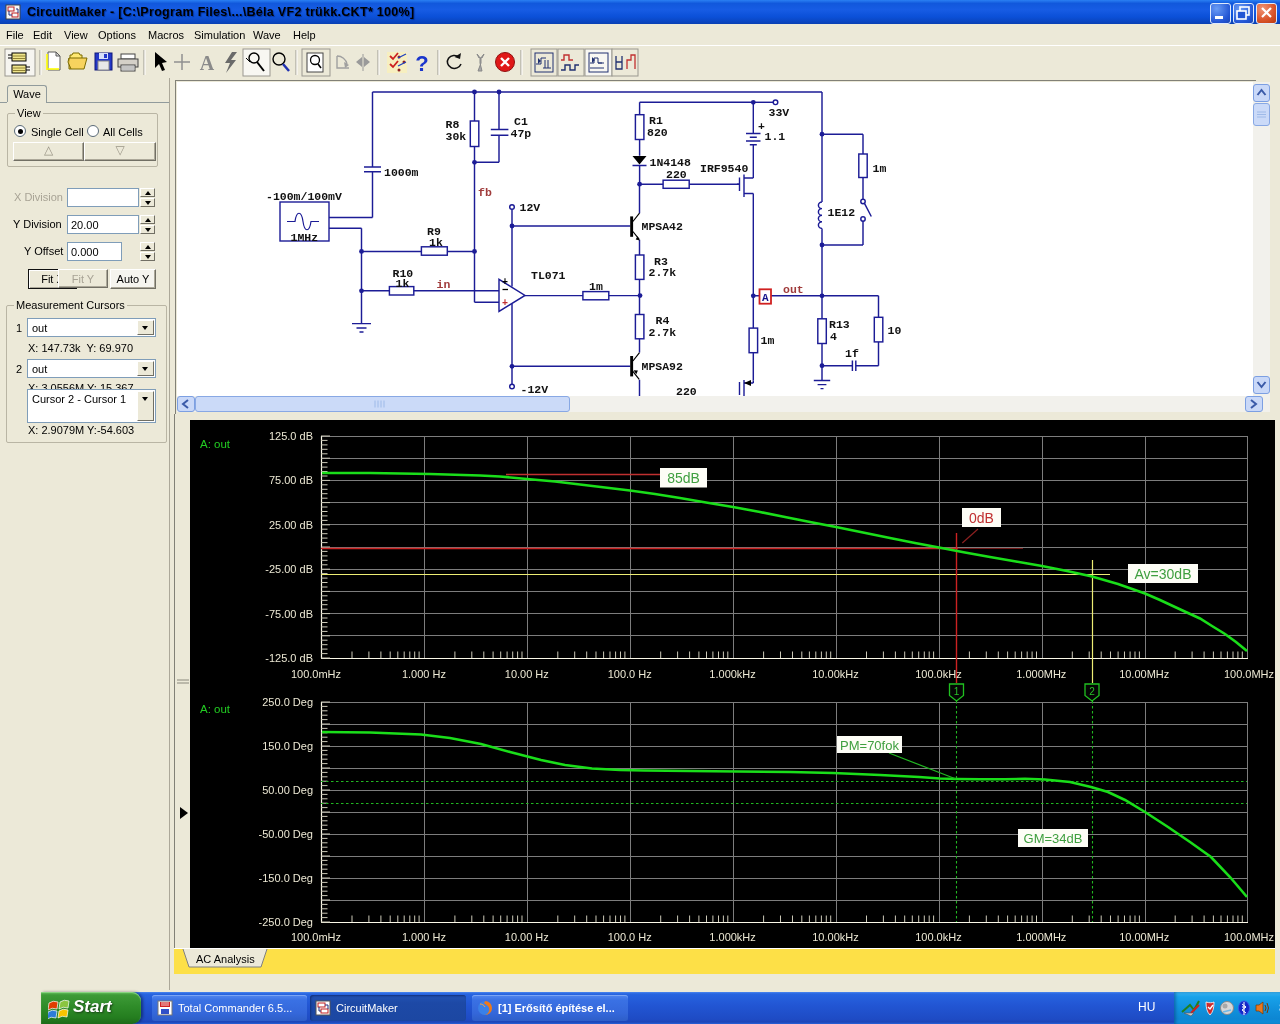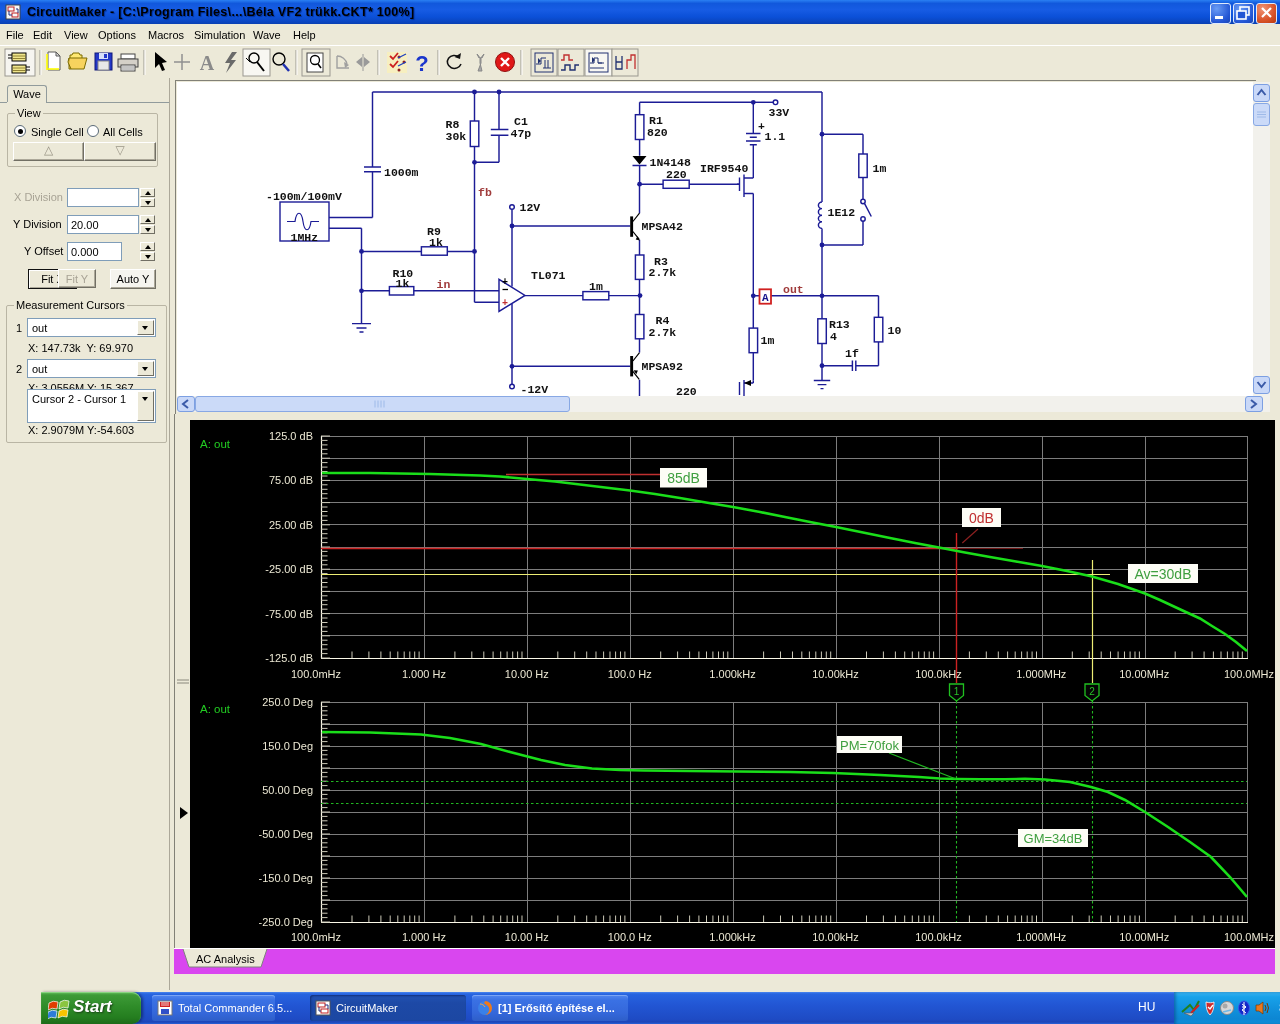--- a/index.html
+++ b/index.html
@@ -13,21 +13,21 @@
 #menubar{left:0;top:24px;width:1280px;height:21px;background:#ece9d8;font-size:11px;color:#000;}
 .mi{position:absolute;top:5px;}
 #toolbar{left:0;top:45px;width:1280px;height:33px;background:#ece9d8;border-top:1px solid #fff;}
 #lpanel{left:0;top:78px;width:174px;height:914px;background:#ece9d8;font-size:11px;color:#000;}
 #schem{left:177px;top:82px;width:1076px;height:314px;background:#fff;}
 #schemborder{left:175px;top:80px;width:1080px;height:333px;border-left:1px solid #828177;border-top:1px solid #828177;}
 #vsb{left:1253px;top:82px;width:17px;height:314px;background:#f4f3ee;}
 #hsb{left:177px;top:396px;width:1093px;height:16px;background:#f4f3ee;}
 #wavepanel{left:190px;top:420px;width:1085px;height:528px;background:#000;}
 #wavestrip{left:174px;top:414px;width:16px;height:534px;background:#ece9d8;border-left:1px solid #828177;}
-#tabrow{left:174px;top:948px;width:1101px;height:26px;background:#d946ef;}
+#tabrow{left:174px;top:948px;width:1101px;height:26px;background:#fde047;}
 #taskbar{left:0;top:992px;width:1280px;height:32px;background:linear-gradient(180deg,#4b87ef 0%,#2764e0 6%,#2256d4 40%,#1e4bc4 85%,#1c45b8 94%,#2761d8 100%);margin-left:41px;}
 .gbx{position:absolute;border:1px solid #b9b5a4;border-radius:2px;}
 .gbx>span{position:absolute;top:-7px;left:7px;background:#ece9d8;padding:0 2px;}
 .tbox{position:absolute;background:#fff;border:1px solid #7f9db9;box-sizing:border-box;font-size:11px;padding-left:3px;}
 .btn{position:absolute;background:#ece9d8;border-top:1px solid #fff;border-left:1px solid #fff;border-right:1px solid #716f64;border-bottom:1px solid #716f64;box-shadow:inset -1px -1px 0 #aca899;box-sizing:border-box;text-align:center;font-size:11px;}
 .spin{position:absolute;width:16px;height:19px;}
 .spin .u,.spin .d{position:absolute;left:0;width:15px;height:9px;background:#ece9d8;border:1px solid;border-color:#fff #716f64 #716f64 #fff;box-sizing:border-box;}
 .spin .u{top:0}.spin .d{top:10px}
 .tri-u{width:0;height:0;border-left:3px solid transparent;border-right:3px solid transparent;border-bottom:4px solid #000;position:absolute;left:4px;top:2px;}
 .tri-d{width:0;height:0;border-left:3px solid transparent;border-right:3px solid transparent;border-top:4px solid #000;position:absolute;left:4px;top:2px;}
@@ -214,21 +214,21 @@
  <div class="tbox" style="left:67px;top:164px;width:55px;height:19px;padding-top:3px;">0.000</div>
  <div class="spin" style="left:140px;top:164px;">
       <div class="u">
         <div class="tri-u"></div>
       </div>
       <div class="d">
         <div class="tri-d"></div>
       </div>
     </div>
  <div class="btn" style="left:28px;top:191px;width:49px;height:20px;border:1px solid #111;box-shadow:inset 1px 1px 0 #fff,inset -1px -1px 0 #aca899;padding-top:3px;">Fit X</div>
- <div class="btn" style="left:58px;top:191px;width:38px;height:19px;color:#a8a395;padding-top:3px;">Fit Y</div>
+ <div class="btn" style="left:58px;top:191px;width:50px;height:19px;color:#a8a395;padding-top:3px;">Fit Y</div>
  <div class="btn" style="left:110px;top:191px;width:46px;height:20px;background:#f5f4ee;padding-top:3px;">Auto Y</div>
 
  <div class="gbx" style="left:6px;top:227px;width:159px;height:136px;">
       <span>Measurement Cursors</span>
     </div>
  <div class="abs" style="left:16px;top:244px;">1</div>
  <div class="combo" style="left:27px;top:240px;width:129px;height:19px;">
       <span style="position:absolute;left:4px;top:3px;">out</span>
       <div class="cbtn">
         <div class="tri-d"></div>
@@ -561,21 +561,21 @@
 </div>
 <div class="abs" id="taskbar">
 <div class="abs" style="left:0;top:0;width:100px;height:32px;background:linear-gradient(180deg,#5eba58 0%,#3d9a37 10%,#2f8c29 45%,#247d1f 80%,#1d6a19 100%);border-radius:0 9px 9px 0;box-shadow:inset 0 1px 1px #8ed888, 2px 0 3px rgba(0,0,20,0.4);"></div>
 <svg class="abs" style="left:7px;top:6px;" width="22" height="21" viewBox="0 0 22 21">
 <path d="M1,5 q4,-3 9,-1 l-1,7 q-5,-2 -9,1z" fill="#e03c00" stroke="#fff" stroke-width="0.7"></path>
 <path d="M12,4 q4,-3 9,-1 l-1,7 q-5,-2 -9,1z" fill="#8ac540" stroke="#fff" stroke-width="0.7"></path>
 <path d="M0,14 q4,-3 9,-1 l-1,7 q-5,-2 -9,1z" fill="#2e7cd8" stroke="#fff" stroke-width="0.7"></path>
 <path d="M11,13 q4,-3 9,-1 l-1,7 q-5,-2 -9,1z" fill="#f8c300" stroke="#fff" stroke-width="0.7"></path>
 </svg>
 <div class="abs" style="left:32px;top:5px;color:#fff;font-size:17px;font-weight:700;font-style:italic;text-shadow:1px 1px 2px #1a4016;">Start</div>
-<div class="tsk" style="left:111px;width:123px;background:linear-gradient(180deg,#5186ef 0%,#3a71e4 20%,#3467da 70%,#2e5ec8 100%);box-shadow:inset 0 1px 0 #7aa4f4;">
+<div class="tsk" style="left:111px;width:155px;background:linear-gradient(180deg,#5186ef 0%,#3a71e4 20%,#3467da 70%,#2e5ec8 100%);box-shadow:inset 0 1px 0 #7aa4f4;">
  <svg class="abs" style="left:5px;top:5px" width="16" height="16" viewBox="0 0 16 16">
         <rect x="1" y="1" width="14" height="14" fill="#fff" stroke="#777"></rect>
         <rect x="3" y="2" width="10" height="5" fill="#d02020"></rect>
         <rect x="4" y="9" width="8" height="5" fill="#3050c8"></rect>
         <path d="M4,3h8M4,5h8" stroke="#fff" stroke-width="0.8"></path>
       </svg>
  <span class="abs" style="left:26px;top:7px;white-space:nowrap;">Total Commander 6.5...</span>
 </div>
 <div class="tsk" style="left:269px;width:156px;background:linear-gradient(180deg,#2353b4 0%,#1d49a6 30%,#1c47a2 100%);box-shadow:inset 1px 1px 2px #12307a;">
  <svg class="abs" style="left:5px;top:5px" width="16" height="16" viewBox="0 0 16 16">

